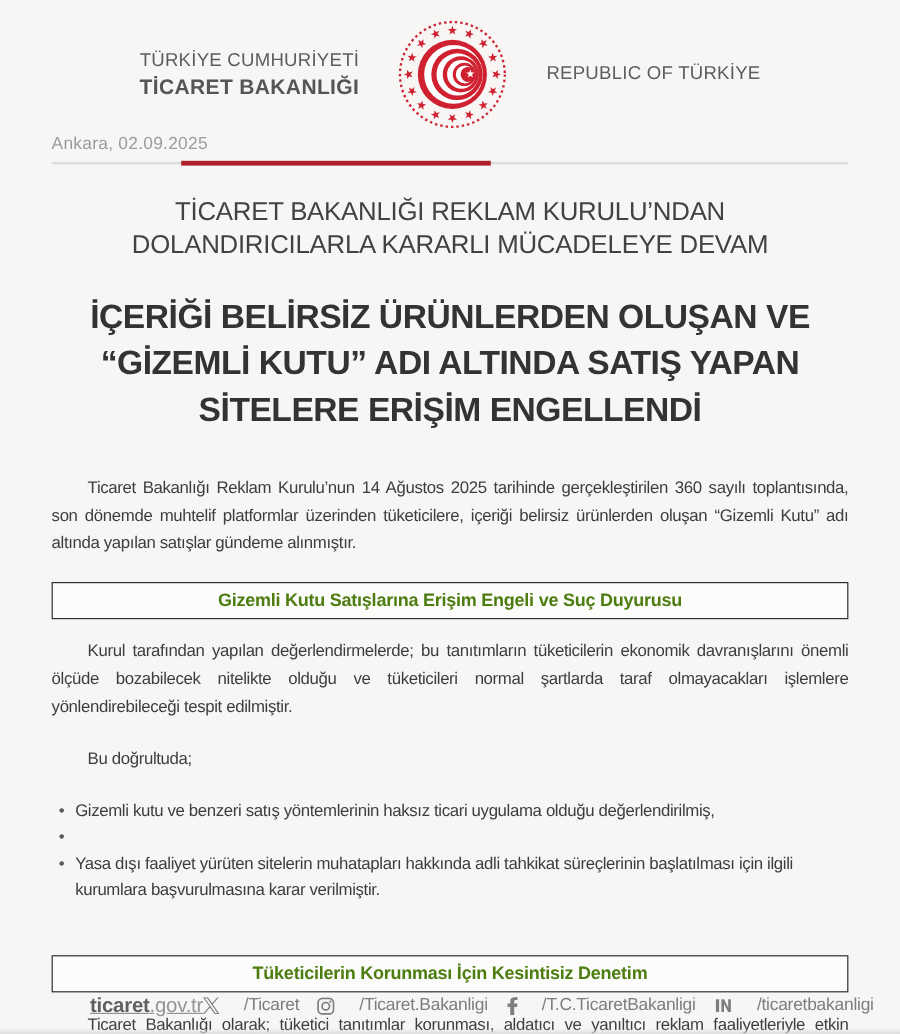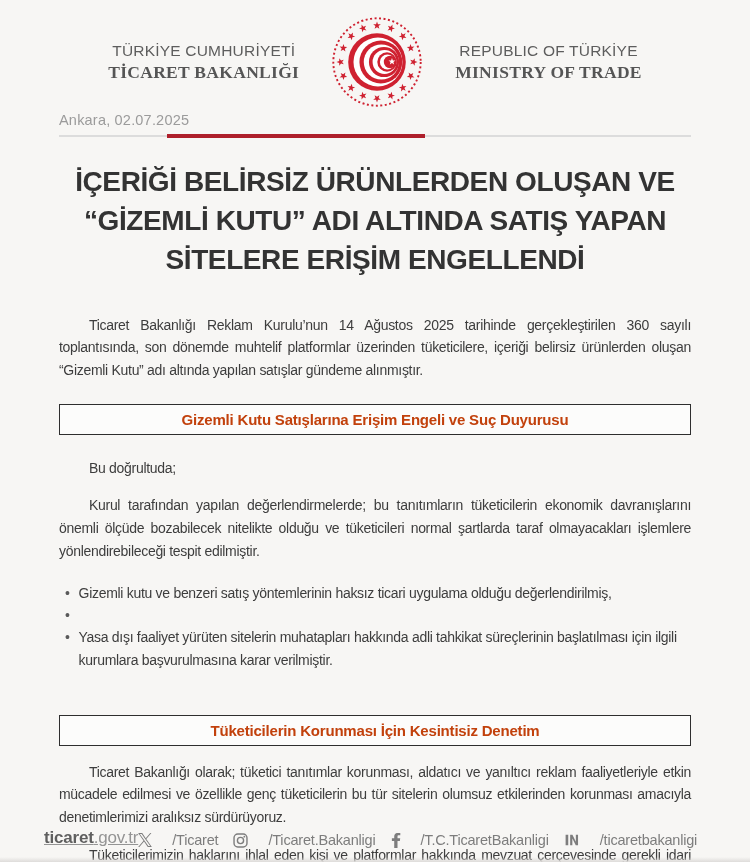--- a/index.html
+++ b/index.html
@@ -9,27 +9,27 @@
     --text-gray:#8f8f8f;
   }
   *{box-sizing:border-box;}
   html,body{margin:0;padding:0;}
   body{
     width:750px;height:862px;overflow:hidden;position:relative;
     background:#f7f6f4;
     font-family:"Liberation Sans",sans-serif;
     color:var(--text-dark);
   }
-  .page{position:relative;height:862px;padding:14px 59px 0;}
+  .page{position:relative;height:862px;padding:14px 43px 0;}
 
   
   .masthead{display:flex;align-items:center;justify-content:center;gap:30px;}
   .mast-text{text-align:center;line-height:1.3;color:#5d5d5d;}
   .mast-line1{font-size:15.5px;font-weight:400;letter-spacing:.2px;}
-  .mast-line2{font-size:17.5px;font-weight:700;letter-spacing:.3px;color:#555;font-family:Liberation Serif, serif;}
+  .mast-line2{font-size:17.5px;font-weight:700;letter-spacing:.3px;color:#555;}
   .logo-wrap{width:96px;height:96px;flex:0 0 auto;}
 
   .dateline{margin-top:2px;font-size:14.5px;color:#9b9b9b;letter-spacing:.2px;}
 
   .divider{position:relative;margin-top:7px;height:2px;background:#dcdcdc;}
   .divider-red{position:absolute;left:108px;top:-1px;width:258px;height:4px;background:var(--bar-red);}
 
   
   .main-title{
     margin:25px auto 0;max-width:640px;text-align:center;
@@ -44,35 +44,35 @@
   .body-copy{margin-top:34px;}
   p.para{
     margin:15px 0 0;font-size:14px;line-height:1.62;letter-spacing:-0.3px;
     text-align:justify;text-indent:30px;color:#3d3d3d;
   }
   p.para.noindent{text-indent:30px;text-align:left;}
 
   .box-heading{
     margin:22px 0 4px;border:1.5px solid #2e2e2e;background:#fcfcfb;
     text-align:center;font-weight:700;font-size:15px;letter-spacing:-0.2px;
-    padding:6px 8px;color:#c2410c;
+    padding:6px 8px;color:#4d7c0f;
   }
   .box-heading.second{margin-top:44px;}
 
   ul.bullets{list-style:none;margin:20px 0 0;padding:0 0 0 6px;}
   ul.bullets li{
     display:flex;gap:9px;font-size:14px;line-height:1.58;letter-spacing:-0.3px;
     color:#3d3d3d;margin:0;
   }
   .bullet-glyph{flex:0 0 auto;color:#5a5a5a;}
 
   
   .footer{
-    position:absolute;left:44px;right:57px;bottom:14px;
-    display:flex;justify-content:space-between;align-items:flex-end;color:#7d7d7d;
+    position:absolute;left:75px;right:57px;bottom:14px;
+    display:flex;justify-content:space-between;align-items:center;color:#7d7d7d;
   }
   .site{font-size:17px;color:#949494;letter-spacing:-0.2px;}
   .site .site-bold{font-weight:700;color:#5f5f5f;}
   .socials{display:flex;align-items:center;gap:15px;font-size:14.5px;letter-spacing:-0.2px;}
   .social{display:flex;align-items:center;gap:20px;color:#7d7d7d;text-decoration:none;}
   .social svg{display:block;}
 
   .bottom-shade{
     position:absolute;left:0;right:0;bottom:0;height:5px;
     background:linear-gradient(#f7f6f400,#dedcda);
@@ -128,38 +128,38 @@
         <circle class="lw" cx="7.8" r="12.4"></circle>
         <circle class="lr" cx="10.4" r="10.1"></circle>
         <circle class="lw" cx="10.8" r="7.8"></circle>
         <circle class="lr" cx="13.6" r="6.5"></circle>
         <use href="#star" class="lw" transform="translate(15.6 -0.4) scale(0.9)"></use>
       </svg>
     </div>
 
     <div class="mast-text">
       <div class="mast-line1">REPUBLIC OF TÜRKİYE</div>
-      <div class="mast-line2">MINISTRY OF TRADE</div>
-    </div>
-  </div>
-
-  <div class="dateline">Ankara, 02.07.2025</div>
+    </div>
+  </div>
+
+  <div class="dateline">Ankara, 02.09.2025</div>
   <div class="divider">
     <div class="divider-red"></div>
   </div>
 
+  <h1 class="main-title">TİCARET BAKANLIĞI REKLAM KURULU’NDAN DOLANDIRICILARLA KARARLI MÜCADELEYE DEVAM</h1>
   <h2 class="sub-title">İÇERİĞİ BELİRSİZ ÜRÜNLERDEN OLUŞAN VE “GİZEMLİ KUTU” ADI ALTINDA SATIŞ YAPAN SİTELERE ERİŞİM ENGELLENDİ</h2>
 
   <div class="body-copy">
     <p class="para">Ticaret Bakanlığı Reklam Kurulu’nun 14 Ağustos 2025 tarihinde gerçekleştirilen 360 sayılı toplantısında, son dönemde muhtelif platformlar üzerinden tüketicilere, içeriği belirsiz ürünlerden oluşan “Gizemli Kutu” adı altında yapılan satışlar gündeme alınmıştır.</p>
 
     <div class="box-heading">Gizemli Kutu Satışlarına Erişim Engeli ve Suç Duyurusu</div>
 
+    <p class="para">Kurul tarafından yapılan değerlendirmelerde; bu tanıtımların tüketicilerin ekonomik davranışlarını önemli ölçüde bozabilecek nitelikte olduğu ve tüketicileri normal şartlarda taraf olmayacakları işlemlere yönlendirebileceği tespit edilmiştir.</p>
     <p class="para noindent" style="margin-top:22px;">Bu doğrultuda;</p>
-    <p class="para">Kurul tarafından yapılan değerlendirmelerde; bu tanıtımların tüketicilerin ekonomik davranışlarını önemli ölçüde bozabilecek nitelikte olduğu ve tüketicileri normal şartlarda taraf olmayacakları işlemlere yönlendirebileceği tespit edilmiştir.</p>
 
     <ul class="bullets">
       <li>
         <span class="bullet-glyph">•</span>
         <span>Gizemli kutu ve benzeri satış yöntemlerinin haksız ticari uygulama olduğu değerlendirilmiş,</span>
       </li>
       <li>
         <span class="bullet-glyph">•</span>
       </li>
       <li>

